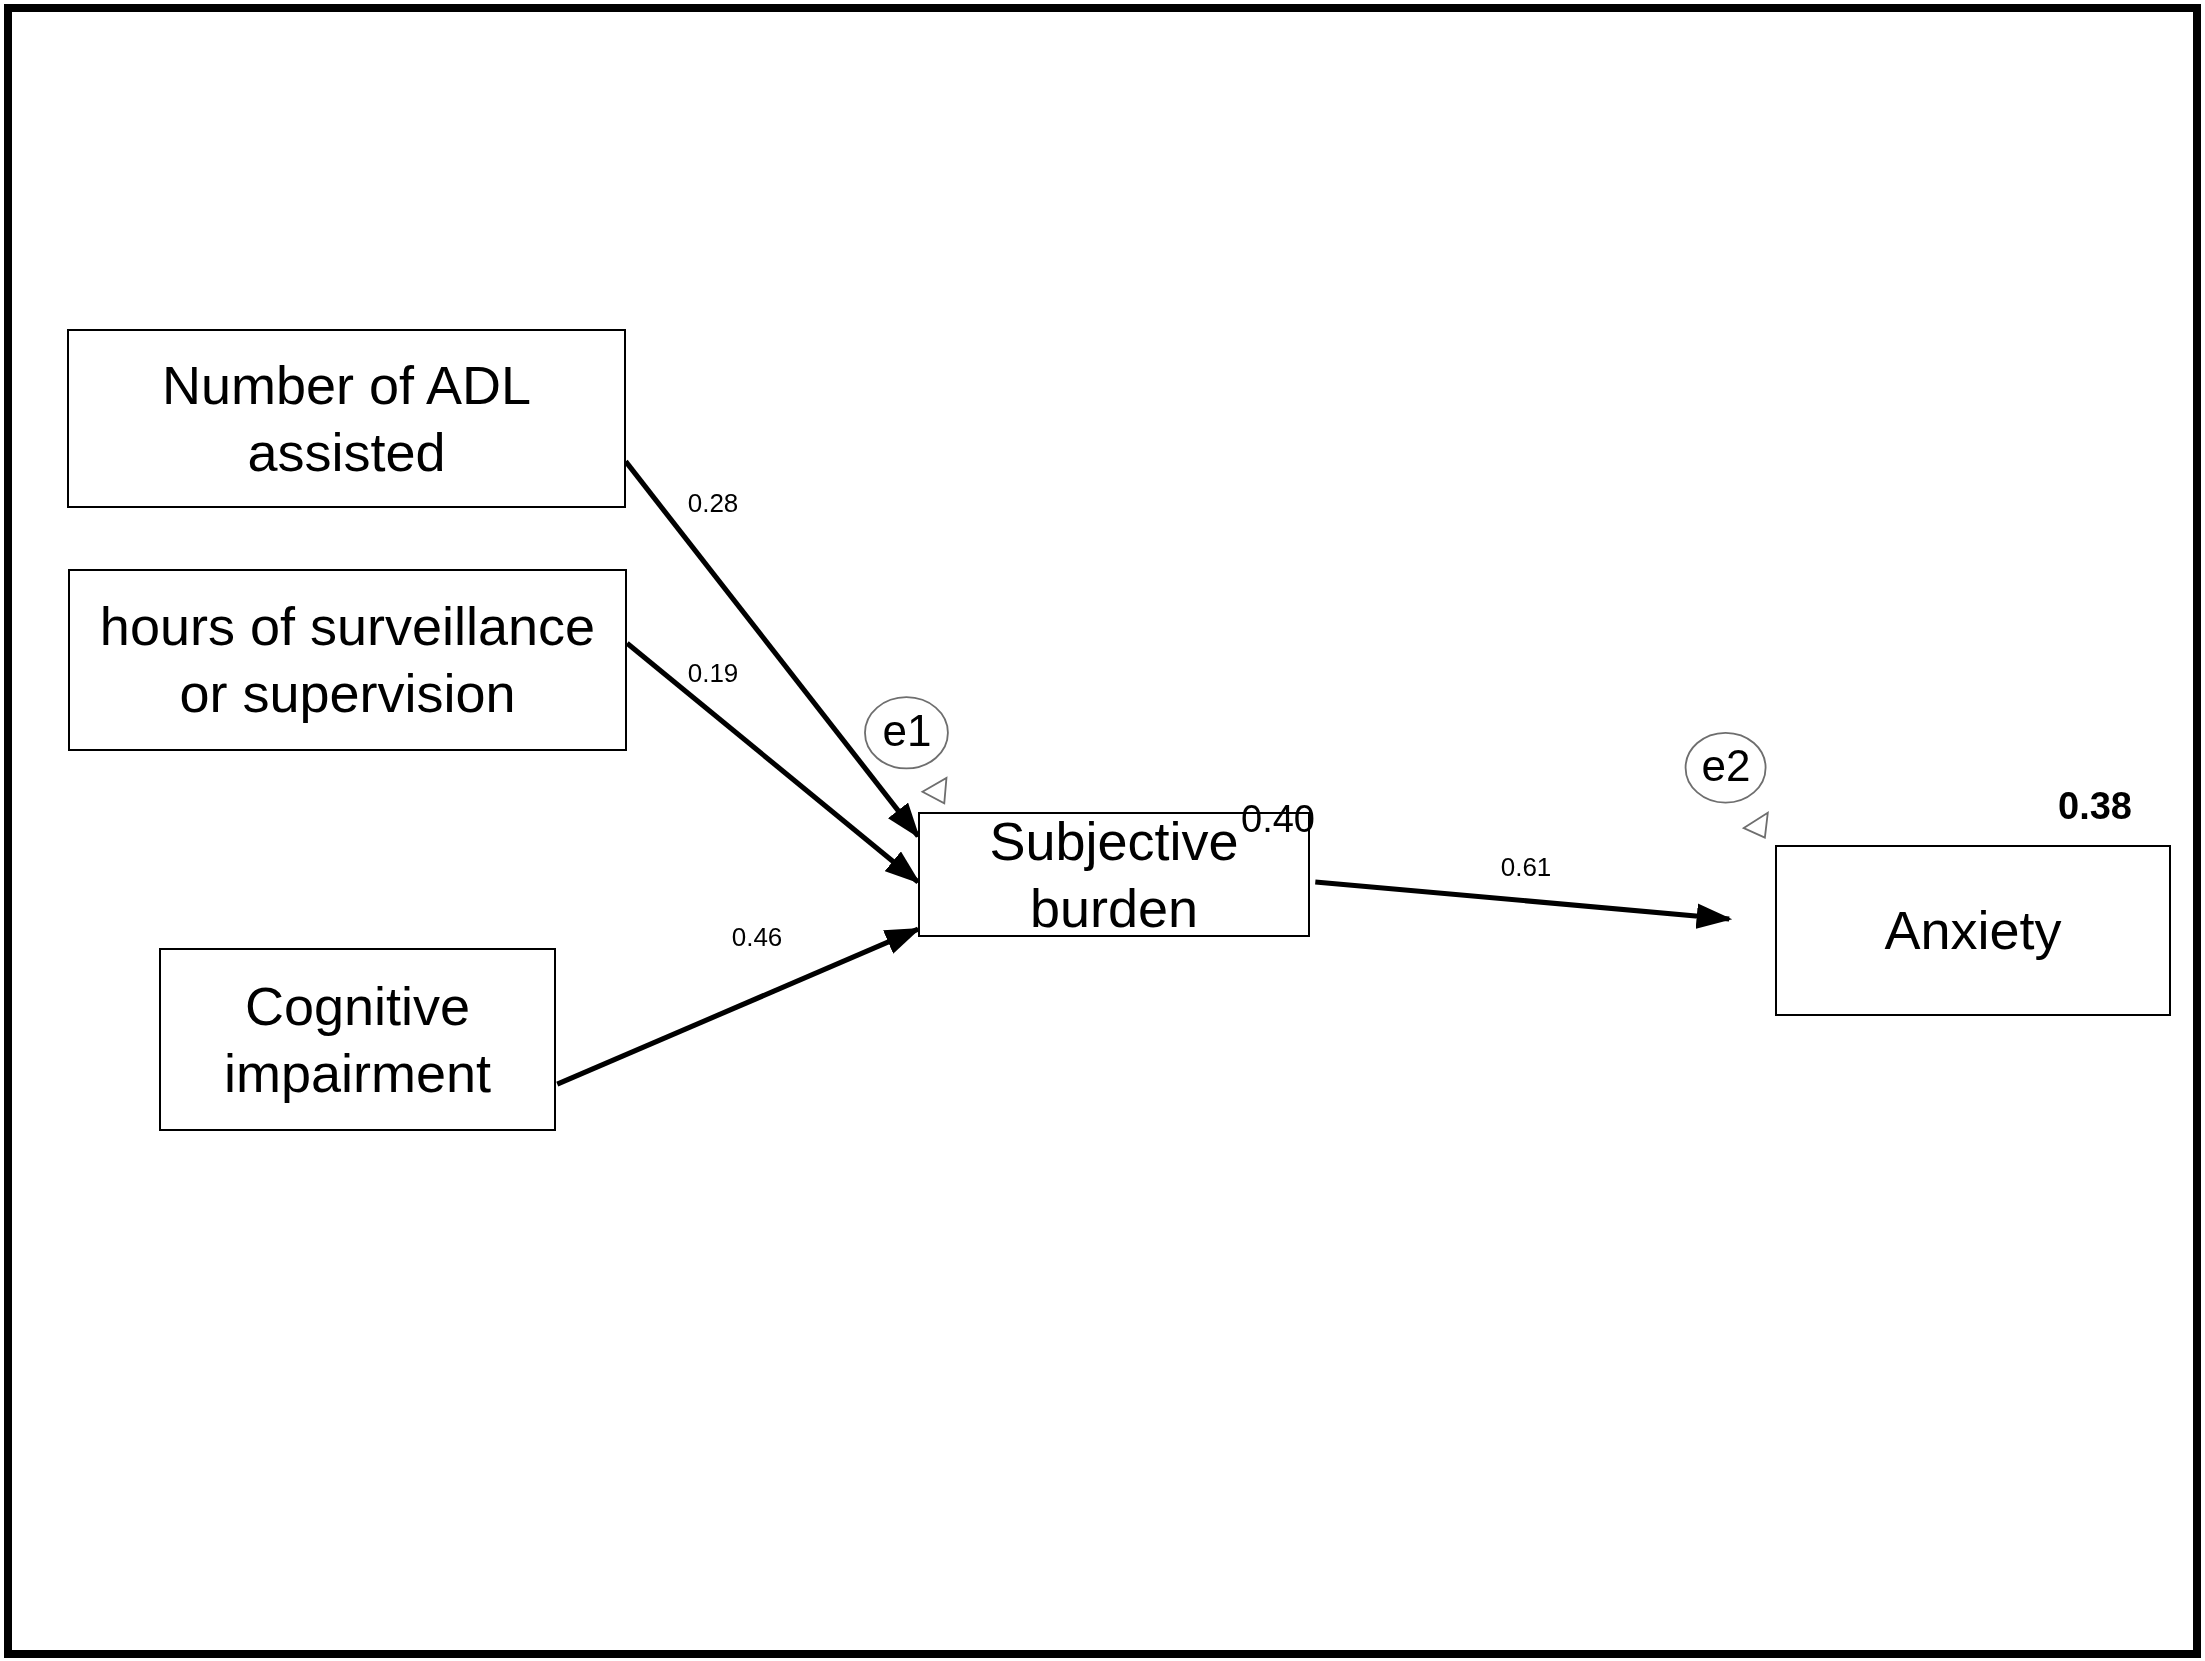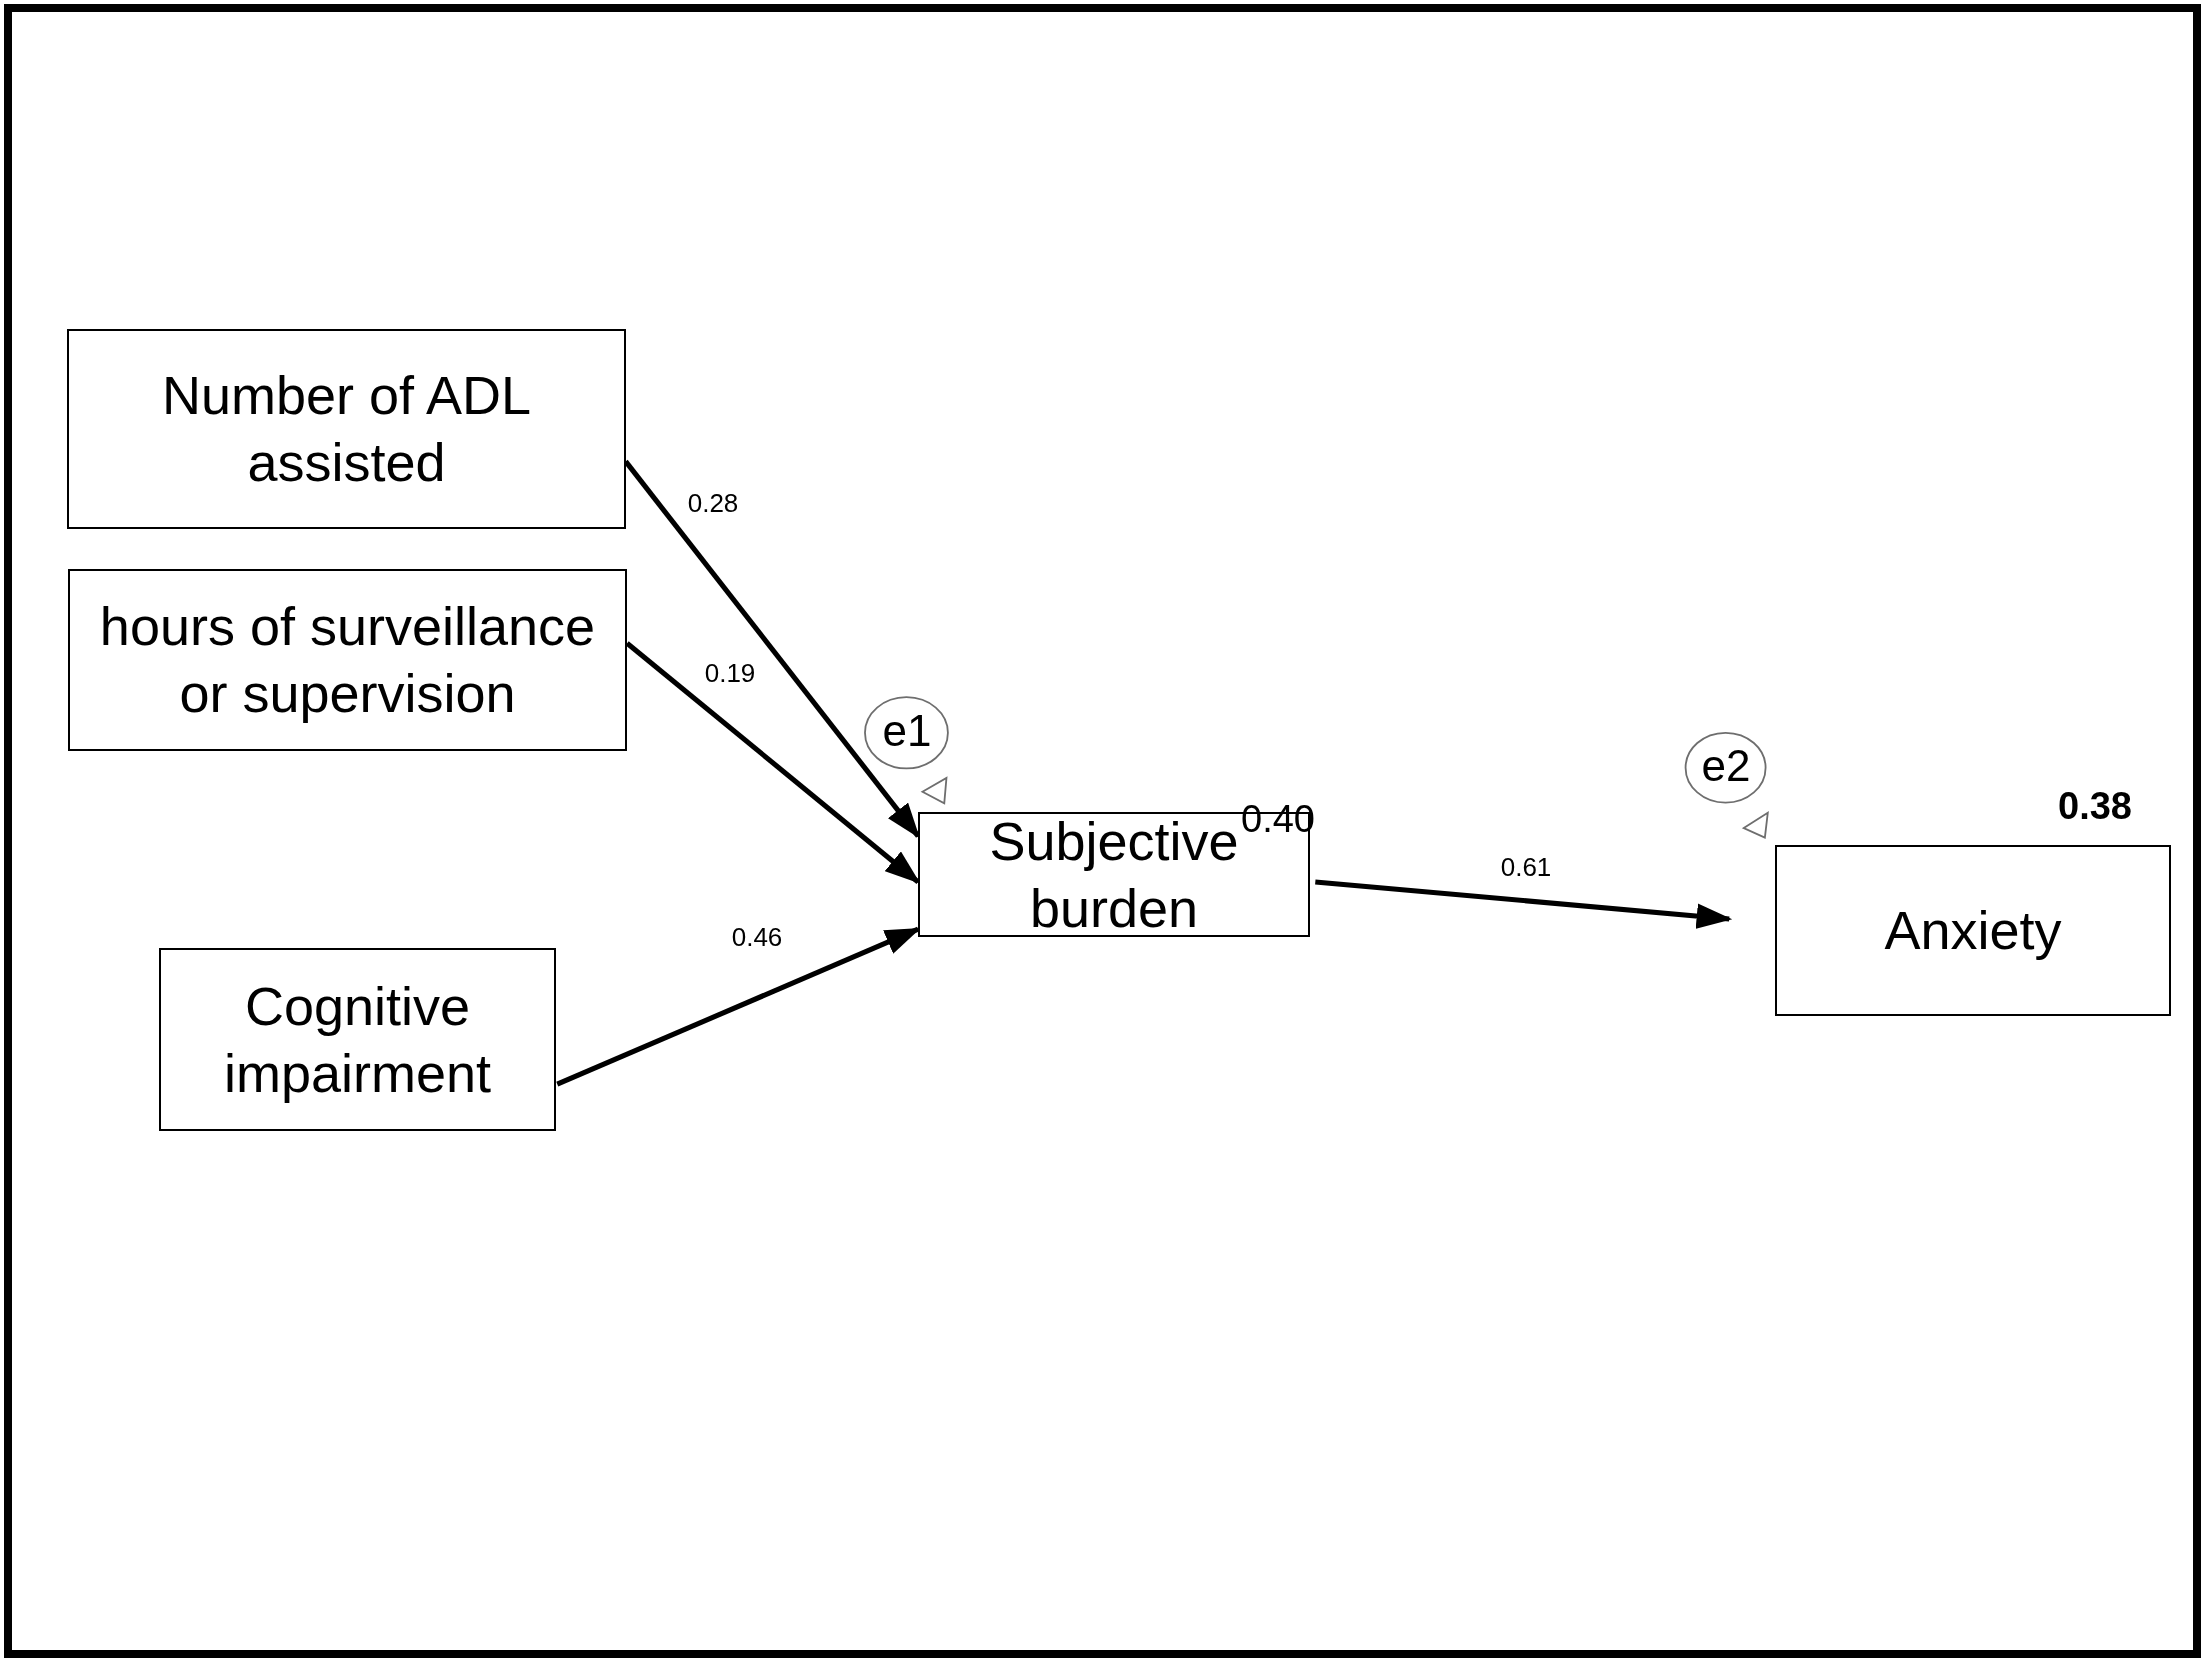--- a/index.html
+++ b/index.html
@@ -39,21 +39,21 @@
     border: 2.9px solid #000000;
     display: flex;
     flex-direction: column;
     align-items: center;
     justify-content: center;
     text-align: center;
     font-size: 54px;
     line-height: 1.24;
     box-sizing: border-box;
   }
-  .node-adl       { left: 67px;   top: 329px;  width: 559px; height: 200px; }
+  .node-adl       { left: 67px;   top: 329px;  width: 559px; height: 179px; }
   .node-hours     { left: 68px;   top: 569px;  width: 559px; height: 182px; }
   .node-cognitive { left: 159px;  top: 948px; width: 397px; height: 183px; }
   .node-burden    { left: 918px; top: 812px; width: 392px; height: 125px; }
   .node-anxiety   { left: 1735px; top: 845px; width: 396px; height: 171px; margin-left: 40px; }
 
   .coef-label {
     position: absolute;
     font-size: 26px;
     white-space: nowrap;
     transform: translate(-50%, -50%);
@@ -71,21 +71,21 @@
   .err-label {
     position: absolute;
     font-size: 44px;
     transform: translate(-50%, -54%);
     white-space: nowrap;
   }
   .err-e1 { left: 907px; top: 733px; }
   .err-e2 { left: 1726px; top: 768px; }
 
   .coef-028 { left: 713px;  top: 503px;  }
-  .coef-019 { left: 713px;  top: 673px; margin-left: 17px;  }
+  .coef-019 { left: 713px;  top: 673px;  }
   .coef-046 { left: 757px; top: 937px; }
   .coef-061 { left: 1526px; top: 867px; }
 </style>
 </head>
 <body>
 
 <div class="canvas">
 
   <div class="outer-frame"></div>
 

